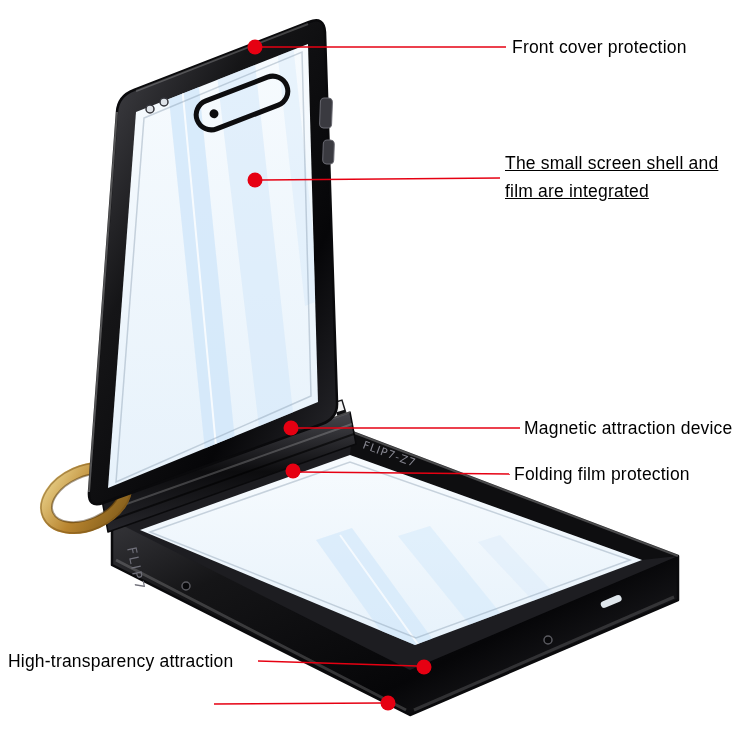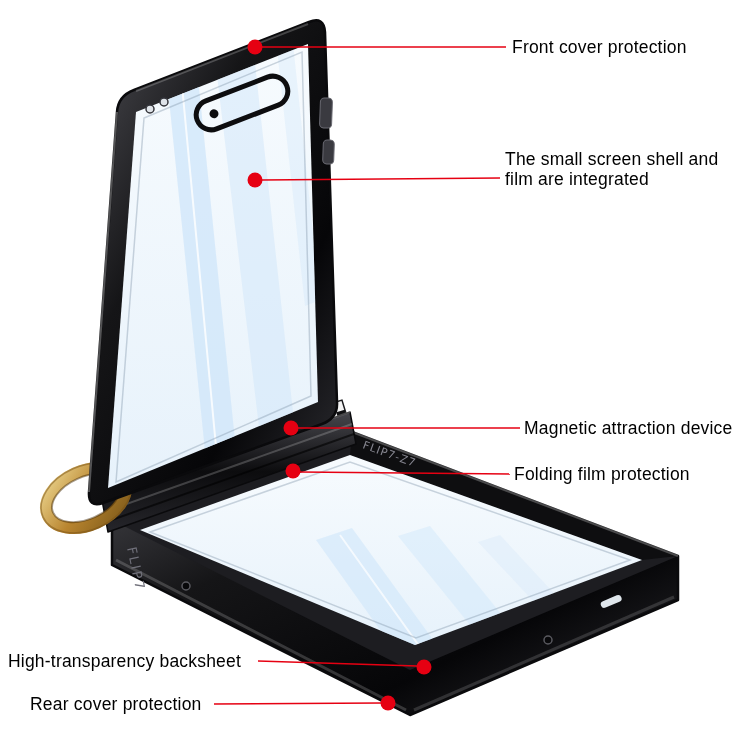--- a/index.html
+++ b/index.html
@@ -16,21 +16,21 @@
   .stage{position:relative;width:750px;height:750px;background:var(--background);}
   svg.artwork{position:absolute;left:0;top:0;}
   .callout-label{
     position:absolute;
     font-size:17.5px;
     color:var(--label-text);
     line-height:22px;
     white-space:nowrap;
     letter-spacing:.2px;
   }
-  .callout-label.wrap{white-space:normal;width:245px;line-height:20px;}
+  .callout-label.wrap{white-space:normal;width:245px;line-height:28px;text-decoration:underline;}
   .cdot{fill:var(--callout-red);}
   .cline{stroke:var(--callout-red);stroke-width:1.6px;}
 </style>
 </head>
 <body>
 
 <div class="stage">
 
   <svg class="artwork" width="750" height="750" viewBox="0 0 750 750">
     <defs>
@@ -162,17 +162,16 @@
   </svg>
 
   <div class="callout-label" style="left:512px; top:36px;text-align:center;">Front cover protection</div>
 
   <div class="callout-label wrap" style="left:505px; top:149px;">The small screen shell and film are integrated</div>
 
   <div class="callout-label" style="left:524px; top:417px;">Magnetic attraction device</div>
 
   <div class="callout-label" style="left:514px; top:463px;">Folding film protection</div>
 
-  <div class="callout-label" style="left:8px; top:650px;">High-transparency backsheet</div>
+  <div class="callout-label" style="left:8px; top:650px;">High-transparency attraction</div>
 
-  <div class="callout-label" style="left:30px; top:693px;">Rear cover protection</div>
 
 </div>
 
 </body></html>

